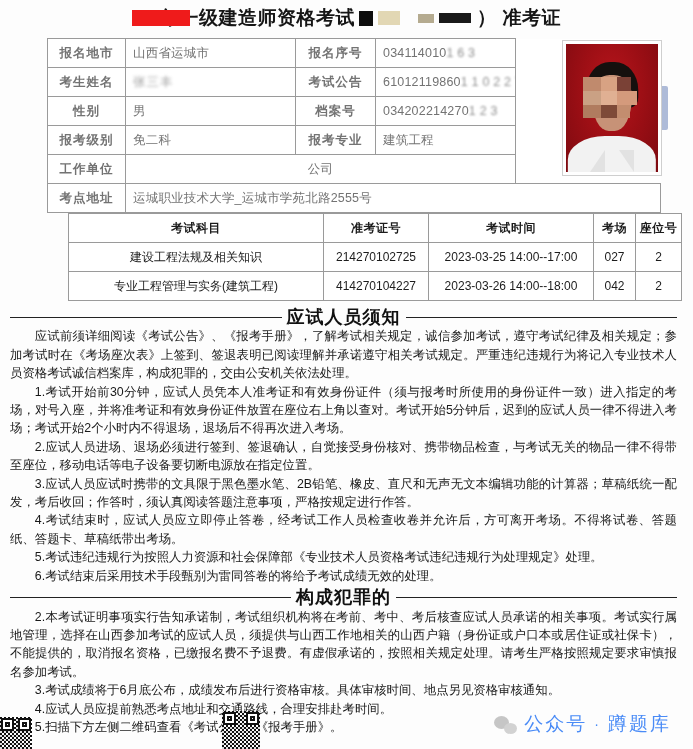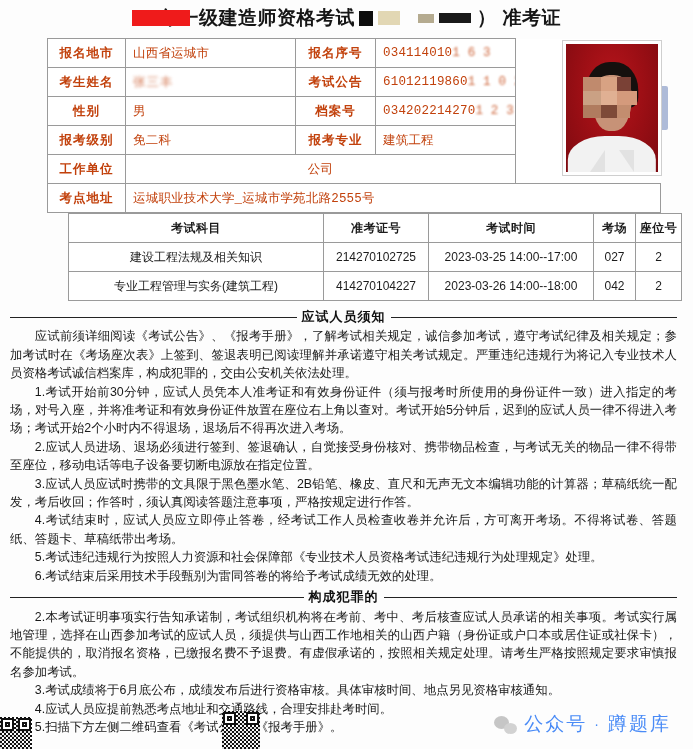--- a/index.html
+++ b/index.html
@@ -90,25 +90,24 @@
   table.info {
     border-collapse: collapse;
     width: 100%;
     table-layout: fixed;
   }
   table.info td {
     border: 1px solid #9a9a9a;
     height: 28px;
     font-size: 12.5px;
     padding: 0 7px;
-    color: #c2410c;
+    color: #737373;
     background: #ffffff;
     overflow: hidden;
     white-space: nowrap;
-    font-family: Liberation Mono, monospace;
   }
   td.lab {
     text-align: center;
     font-weight: bold;
     letter-spacing: 1px;
   }
   td.val {
     text-align: left;
     letter-spacing: 0.2px;
   }
@@ -241,21 +240,21 @@
     margin: 7px 16px 0 10px;
     font-size: 12.4px;
     line-height: 18.4px;
     color: #181818;
     text-align: justify;
   }
   .sec-head {
     display: flex;
     align-items: center;
     gap: 5px;
-    font-size: 13px;
+    font-size: 18px;
     font-weight: bold;
     letter-spacing: 1px;
     margin: 3px 0 1px 0;
     color: #111;
   }
   .sec-head::before, .sec-head::after {
     content: "";
     flex: 1 1 auto;
     height: 0;
     border-top: 1.4px solid #222;

